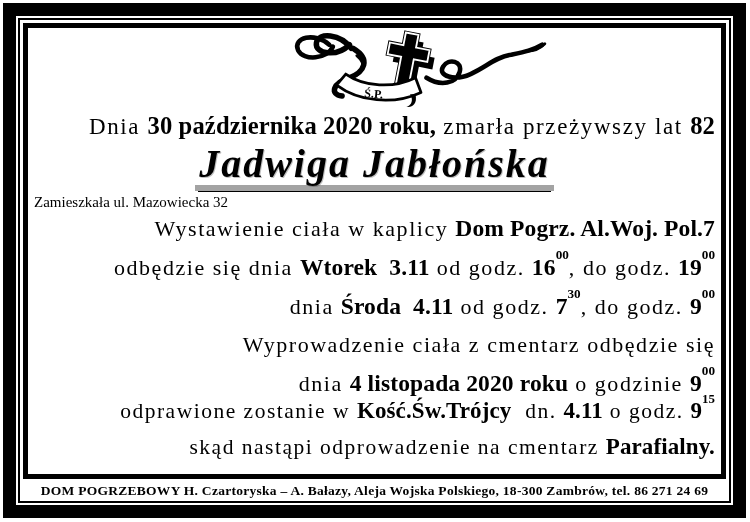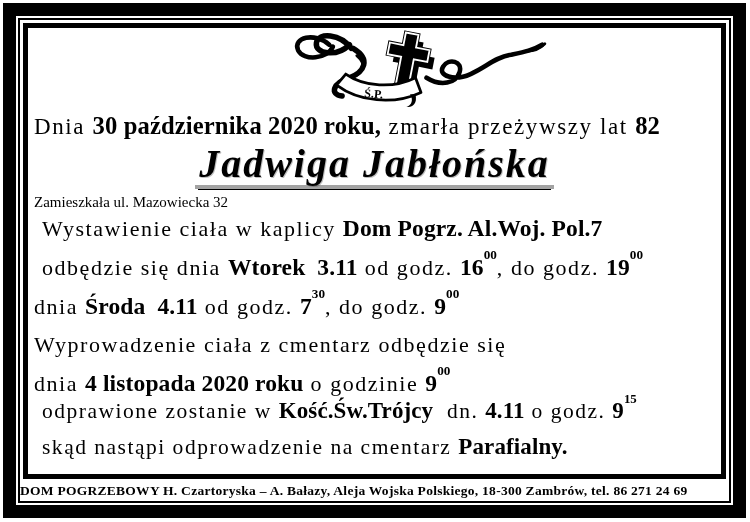--- a/index.html
+++ b/index.html
@@ -46,21 +46,21 @@
   }
   .ornament svg {
     display: inline-block;
     margin-left: 70px;
   }
   
   .line {
     white-space: pre-wrap;
     font-size: 22px;
     line-height: 28px;
-    text-align: left;
+    text-align: right;
     padding-left: 8px;
   }
   .line.center { padding-left: 0; }
   .r { letter-spacing: 0.07em; }
   .b { font-weight: 700; letter-spacing: 0.005em; font-size: 1.07em; }
   sup.b {
     font-size: 0.6em;
     line-height: 0;
     position: relative;
     top: -0.55em;
@@ -77,21 +77,21 @@
     line-height: 40px;
     height: 48px;
   }
   .deceased-name .nm {
     display: inline-block;
     font-size: 40px;
     font-weight: 700;
     font-style: italic;
     letter-spacing: 2px;
     padding: 0 4px 1px 4px;
-    border-bottom: 4px solid #a3a3a3;
+    border-bottom: 6px solid #a3a3a3;
     box-shadow: 0 4px 0 -3px #000;
     text-shadow: 1px 1px 0 rgba(0,0,0,0.25);
   }
   .residence-line {
     text-align: left;
     font-size: 15px;
     line-height: 18px;
     margin-top: 1px;
   }
   .service-title {
@@ -105,21 +105,21 @@
     margin-top: 1px;
   }
   .mt2 { margin-top: 10px; }
   .mt3 { margin-top: 3px; }
   .sm { font-size: 21.5px; line-height: 26px; font-family: Liberation Serif, serif; }
   
   .footer-strip {
     position: absolute;
     left: 0; right: 0; bottom: 1px;
     height: 18px;
-    text-align: left;
+    text-align: center;
     font-size: 13.5px;
     font-weight: 700;
     line-height: 18px;
     letter-spacing: 0.02em;
     white-space: nowrap;
   }
 </style>
 </head>
 <body>
 

